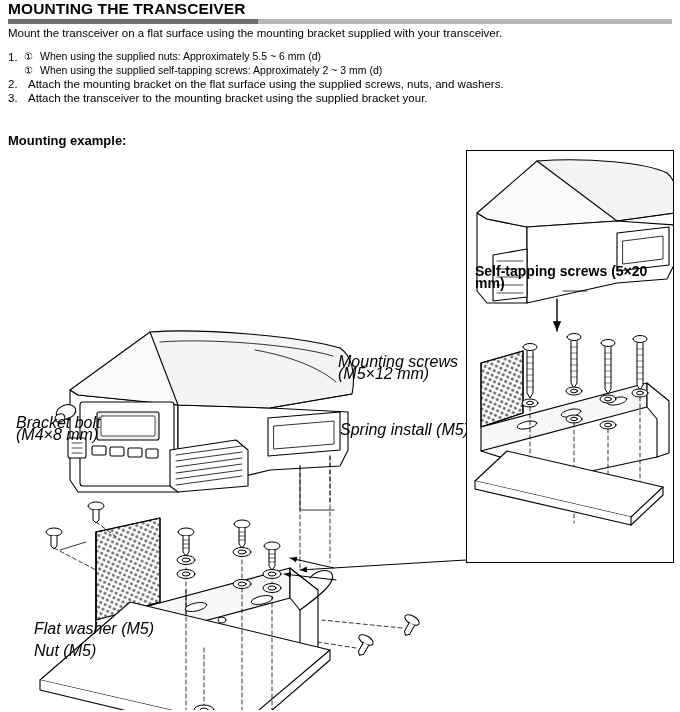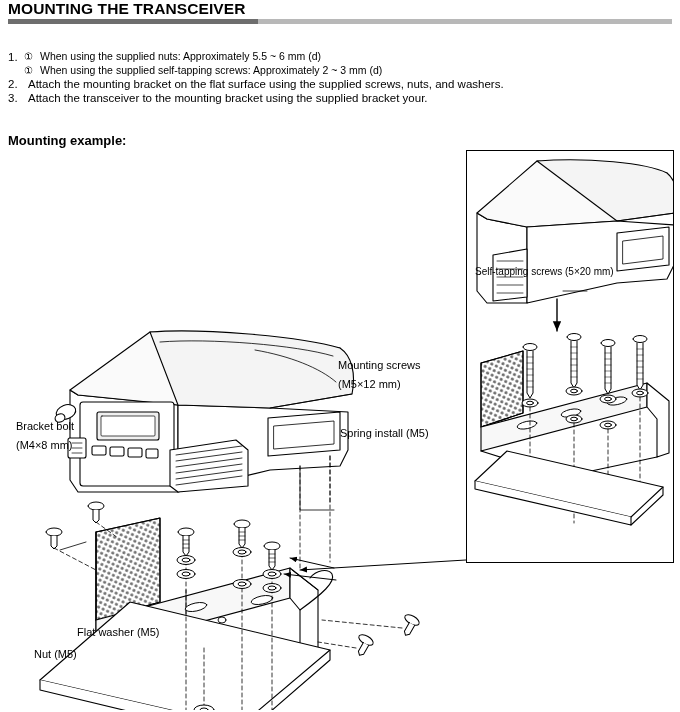--- a/index.html
+++ b/index.html
@@ -98,52 +98,55 @@
     left: 0px;
     top: 150px;
     width: 680px;
     height: 560px;
   }
   .figure svg {
     display: block;
   }
   .fig-label {
     position: absolute;
-    font-size: 11px;
-    line-height: 19px;
+    font-size: 16px;
+    line-height: 12px;
     color: #000;
     white-space: pre-line;
+    font-style: italic;
   }
   .inset-box {
     position: absolute;
     left: 466px;
     top: 0px;
     width: 206px;
     height: 411px;
     border: 1px solid #000;
     background: #fff;
     overflow: hidden;
   }
   .inset-label {
     position: absolute;
     left: 44px;
     top: 122px;
-    font-size: 10px;
+    font-size: 14px;
     line-height: 11.5px;
     z-index: 5;
+    font-weight: bold;
   }
 </style>
 </head>
 <body>
 
 <div class="page">
 
   <div class="title-rule"></div>
   <div class="title-rule-dark"></div>
   <div class="section-title">MOUNTING THE TRANSCEIVER</div>
+  <div class="intro">Mount the transceiver on a flat surface using the mounting bracket supplied with your transceiver.</div>
 
   <div class="steps">
     <div class="step">
       <span class="num">1.</span>
     </div>
     <div class="substep">
       <span class="bullet">①</span>
       <span>When using the supplied nuts: Approximately 5.5 ~ 6 mm (d)</span>
     </div>
     <div class="substep">
@@ -336,21 +339,21 @@
         <path d="M150,612 L176,612" stroke-width="1" marker-end="url(#arrow)"></path>
         <path d="M60,400 L86,392" stroke-width="0.8"></path>
       </g>
     </svg>
 
     <div class="fig-label" style="left:338px; top:206px;">Mounting screws
 (M5×12 mm)</div>
     <div class="fig-label" style="left:340px; top:274px;">Spring install (M5)</div>
     <div class="fig-label" style="left:16px; top:267px;">Bracket bolt
 (M4×8 mm)</div>
-    <div class="fig-label" style="left:34px; top:473px;margin-left:43px;">Flat washer (M5)</div>
+    <div class="fig-label" style="left:34px; top:473px;">Flat washer (M5)</div>
     <div class="fig-label" style="left:34px; top:495px;">Nut (M5)</div>
 
     <div class="inset-box">
       <svg width="206" height="411" viewBox="0 0 206 411">
         <defs>
           <pattern id="meshpat2" width="5" height="5" patternUnits="userSpaceOnUse" patternTransform="rotate(25)">
             <circle cx="2.5" cy="2.5" r="1.6" fill="#6a6a6a"></circle>
           </pattern>
           <marker id="arrow2" markerWidth="8" markerHeight="8" refX="7" refY="3" orient="auto">
             <path d="M0,0 L7,3 L0,6 z" fill="#000"></path>

